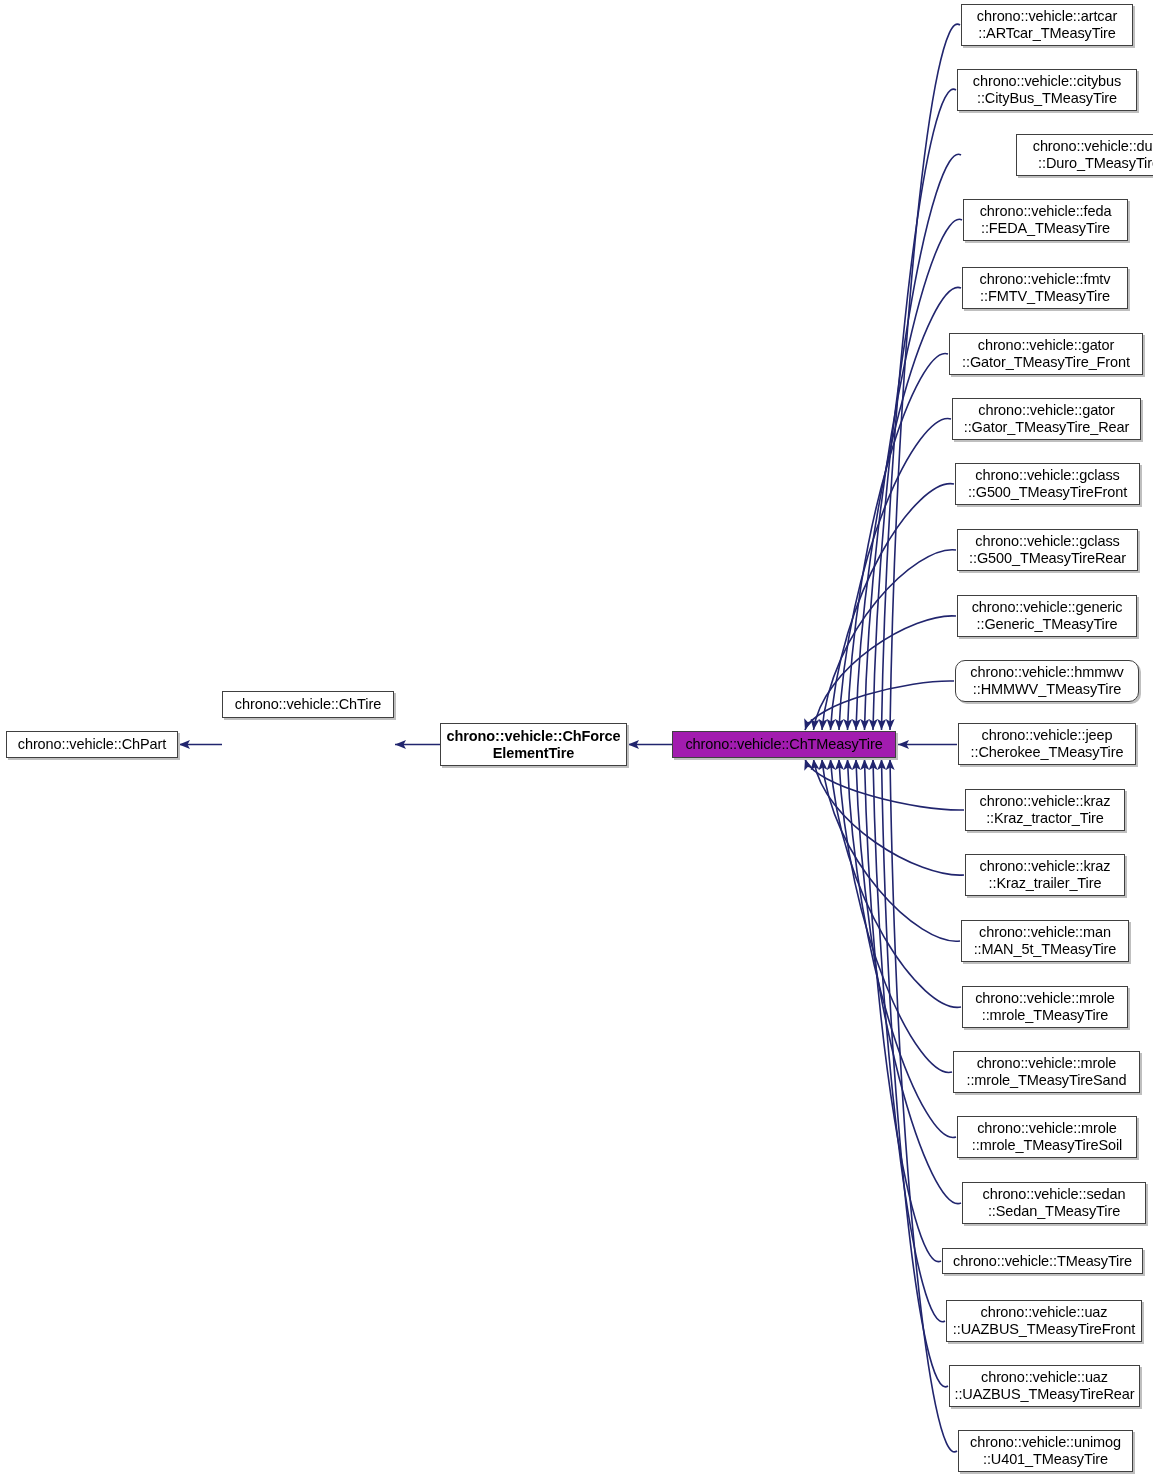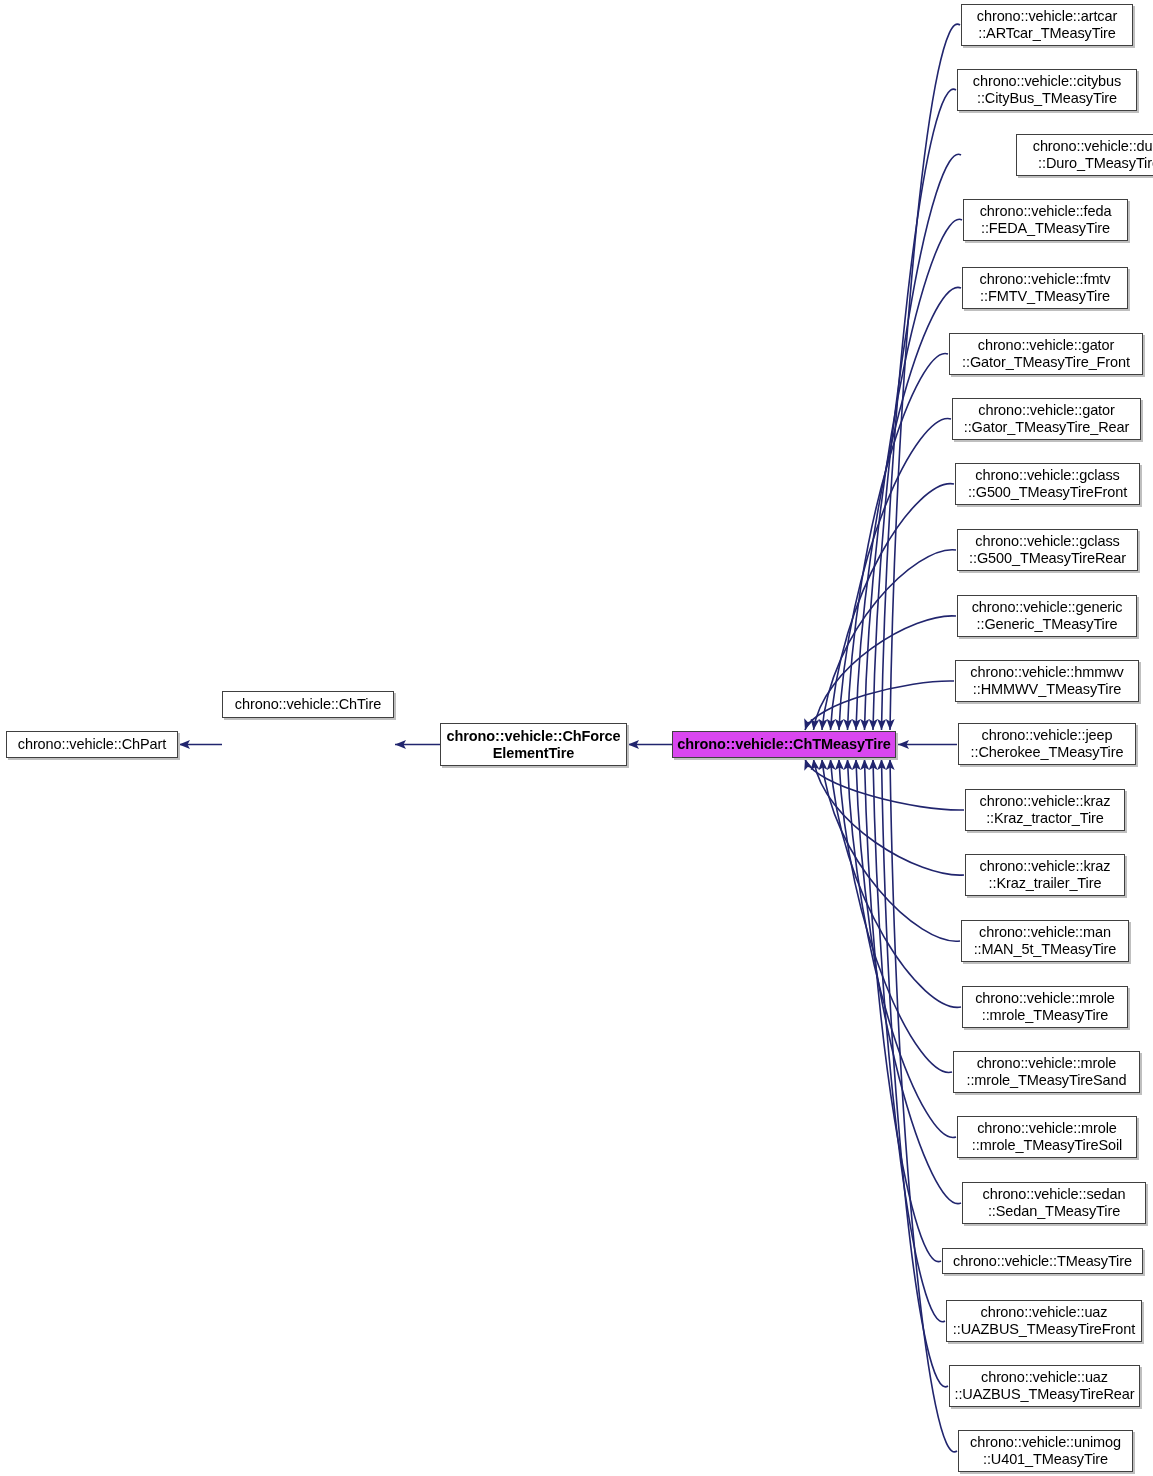--- a/index.html
+++ b/index.html
@@ -36,22 +36,21 @@
     justify-content: center;
     text-align: center;
     color: #000000;
     font-size: 14.5px;
     line-height: 17px;
     letter-spacing: -0.1px;
     white-space: pre-line;
     z-index: 3;
   }
   .node.highlight {
-    background: #d946ef;
-    font-weight: bold;
+    background: #a21caf;
   }
   .node-label {
     display: block;
     width: 100%;
     padding: 0 3px;
     box-sizing: border-box;
   }
 </style>
 </head>
 <body>
@@ -109,21 +108,21 @@
       <div class="node" style="left: 949px; top: 333px; width: 194px; height: 42px;"><span class="node-label">chrono::vehicle::gator
 ::Gator_TMeasyTire_Front</span></div>
       <div class="node" style="left: 952px; top: 398px; width: 189px; height: 42px;"><span class="node-label">chrono::vehicle::gator
 ::Gator_TMeasyTire_Rear</span></div>
       <div class="node" style="left: 955px; top: 463px; width: 185px; height: 42px;"><span class="node-label">chrono::vehicle::gclass
 ::G500_TMeasyTireFront</span></div>
       <div class="node" style="left: 957px; top: 529px; width: 181px; height: 42px;"><span class="node-label">chrono::vehicle::gclass
 ::G500_TMeasyTireRear</span></div>
       <div class="node" style="left: 957px; top: 595px; width: 180px; height: 42px;"><span class="node-label">chrono::vehicle::generic
 ::Generic_TMeasyTire</span></div>
-      <div class="node" style="left: 955px; top: 660px; width: 184px; height: 42px;"><span class="node-label">chrono::vehicle::hmmwv
+      <div class="node" style="left: 955px; top: 660px; width: 184px; height: 42px; border-radius: 10px;"><span class="node-label">chrono::vehicle::hmmwv
 ::HMMWV_TMeasyTire</span></div>
       <div class="node" style="left: 958px; top: 723px; width: 178px; height: 42px;"><span class="node-label">chrono::vehicle::jeep
 ::Cherokee_TMeasyTire</span></div>
       <div class="node" style="left: 965px; top: 789px; width: 160px; height: 42px;"><span class="node-label">chrono::vehicle::kraz
 ::Kraz_tractor_Tire</span></div>
       <div class="node" style="left: 965px; top: 854px; width: 160px; height: 42px;"><span class="node-label">chrono::vehicle::kraz
 ::Kraz_trailer_Tire</span></div>
       <div class="node" style="left: 961px; top: 920px; width: 168px; height: 42px;"><span class="node-label">chrono::vehicle::man
 ::MAN_5t_TMeasyTire</span></div>
       <div class="node" style="left: 962px; top: 986px; width: 166px; height: 42px;"><span class="node-label">chrono::vehicle::mrole

